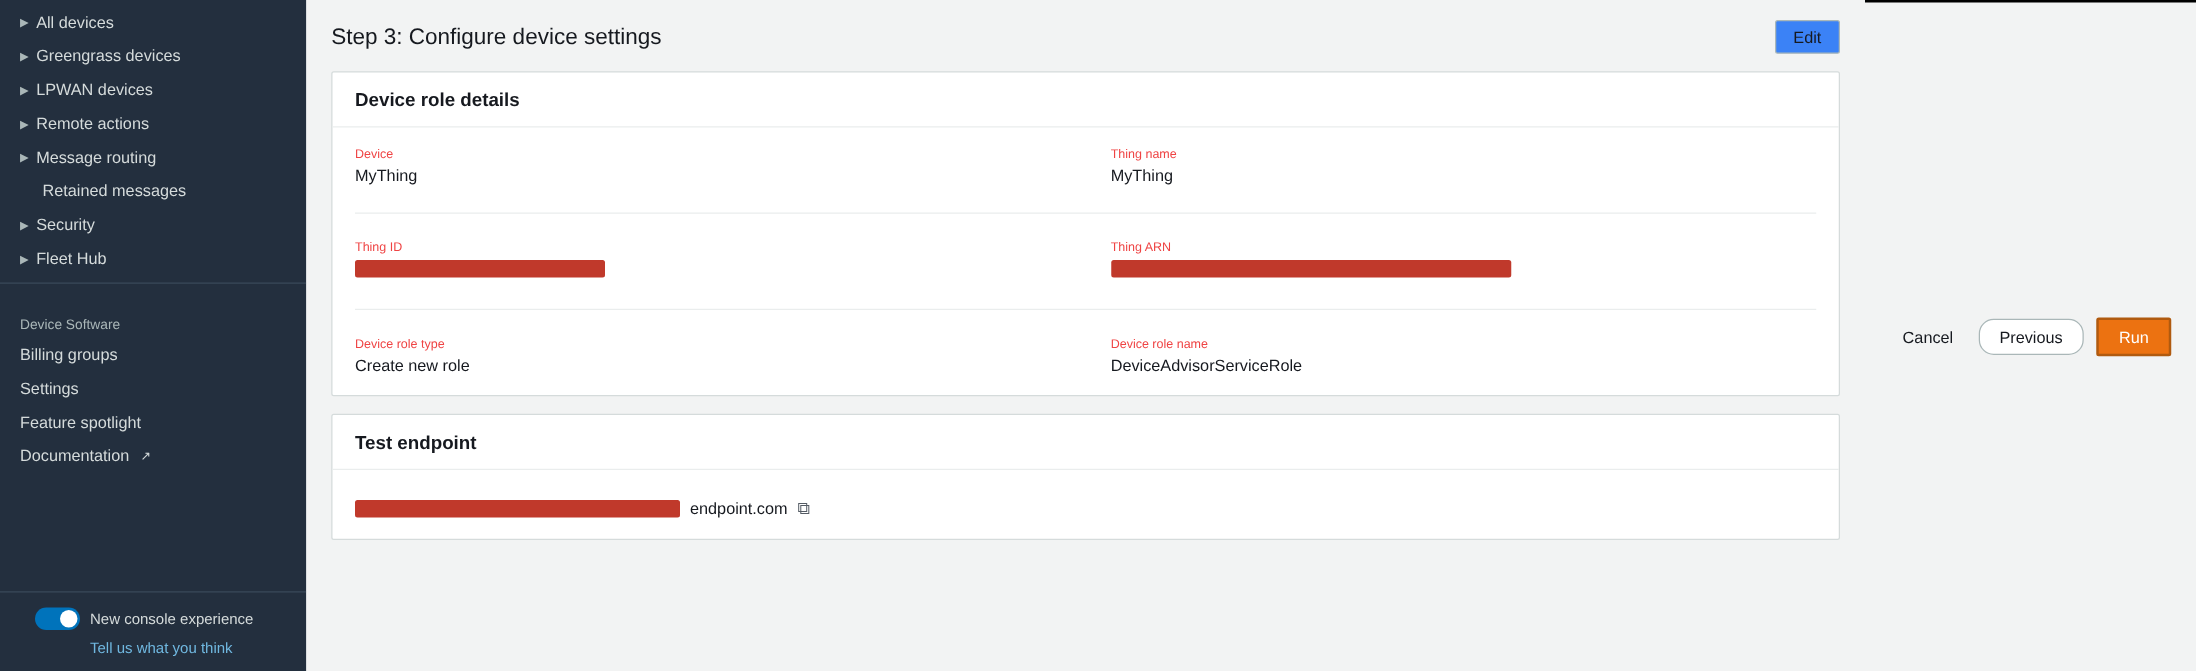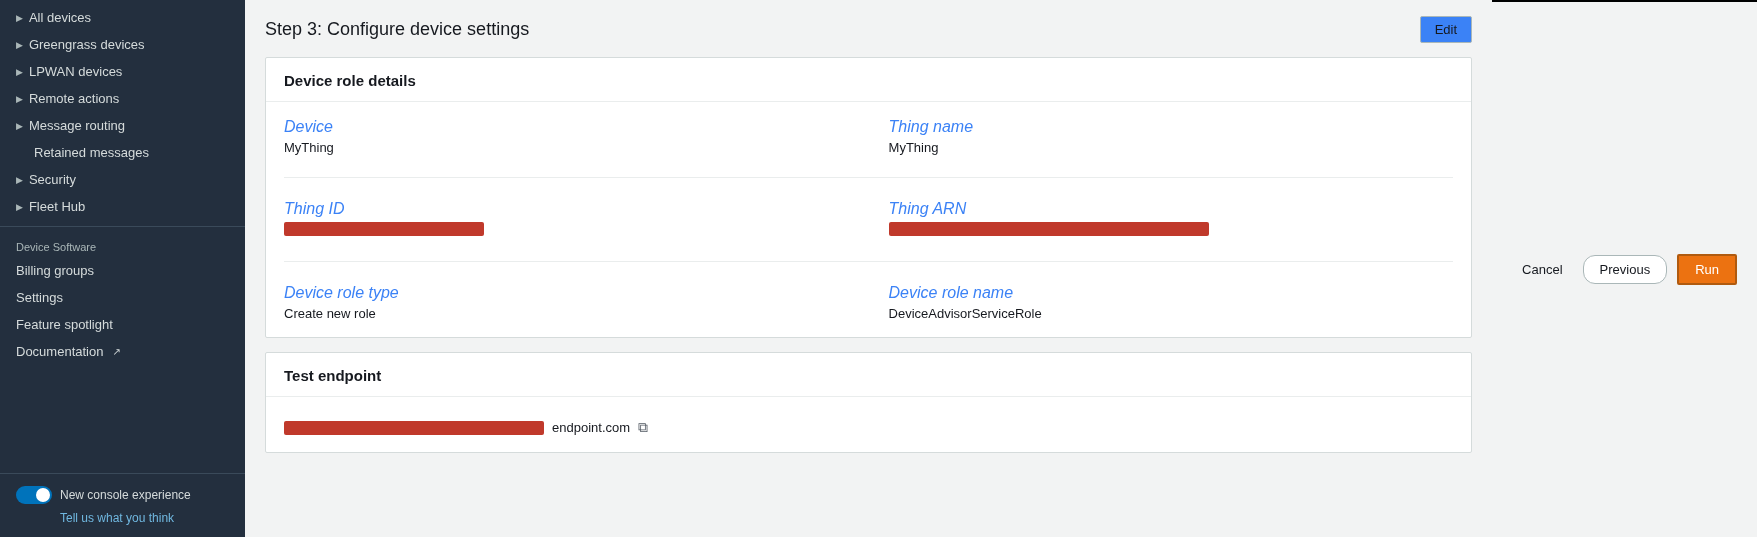--- a/index.html
+++ b/index.html
@@ -47,25 +47,26 @@
       height: 1px;
       background: #3a4a5a;
       margin: 6px 0;
     }
 
     .sidebar-section-label {
       padding: 8px 16px 4px 16px;
       font-size: 11px;
       color: #aab7b8;
       text-transform: none;
+      margin-top: 13px;
     }
 
     .sidebar-bottom {
       margin-top: auto;
-      padding: 12px 16px;
+      padding: 12px 28px;
       border-top: 1px solid #3a4a5a;
     }
 
     .toggle-row {
       display: flex;
       align-items: center;
       gap: 8px;
       color: #d5dbdb;
       font-size: 12px;
       margin-bottom: 6px;
@@ -161,24 +162,23 @@
       padding: 16px 18px;
     }
 
     .field-grid {
       display: grid;
       grid-template-columns: 1fr 1fr;
       gap: 18px 40px;
     }
 
     .field-label {
-      font-size: 16px;
-      color: #3b82f6;
+      font-size: 10px;
+      color: #ef4444;
       margin-bottom: 4px;
-      font-style: italic;
     }
 
     .field-value {
       font-size: 13px;
       color: #16191f;
     }
 
     .redacted-bar {
       height: 14px;
       border-radius: 2px;

